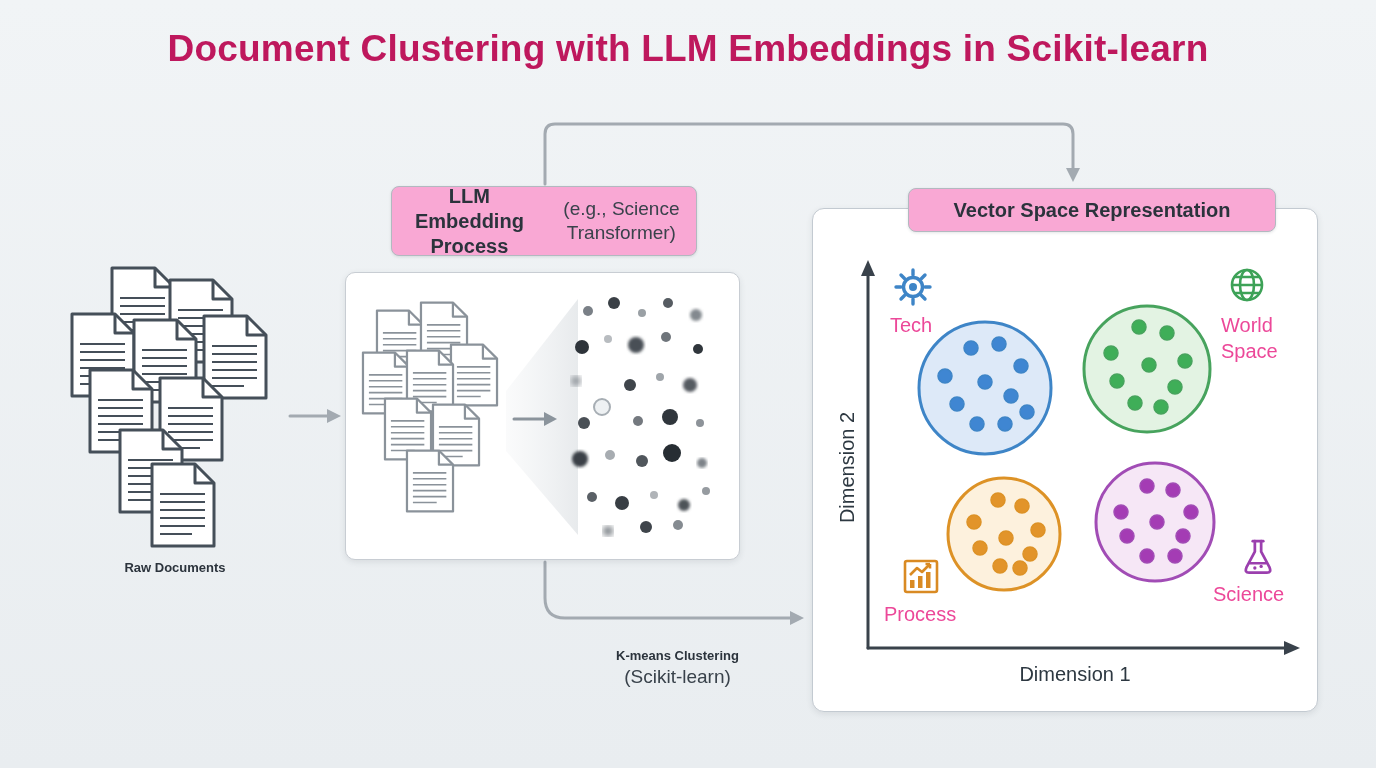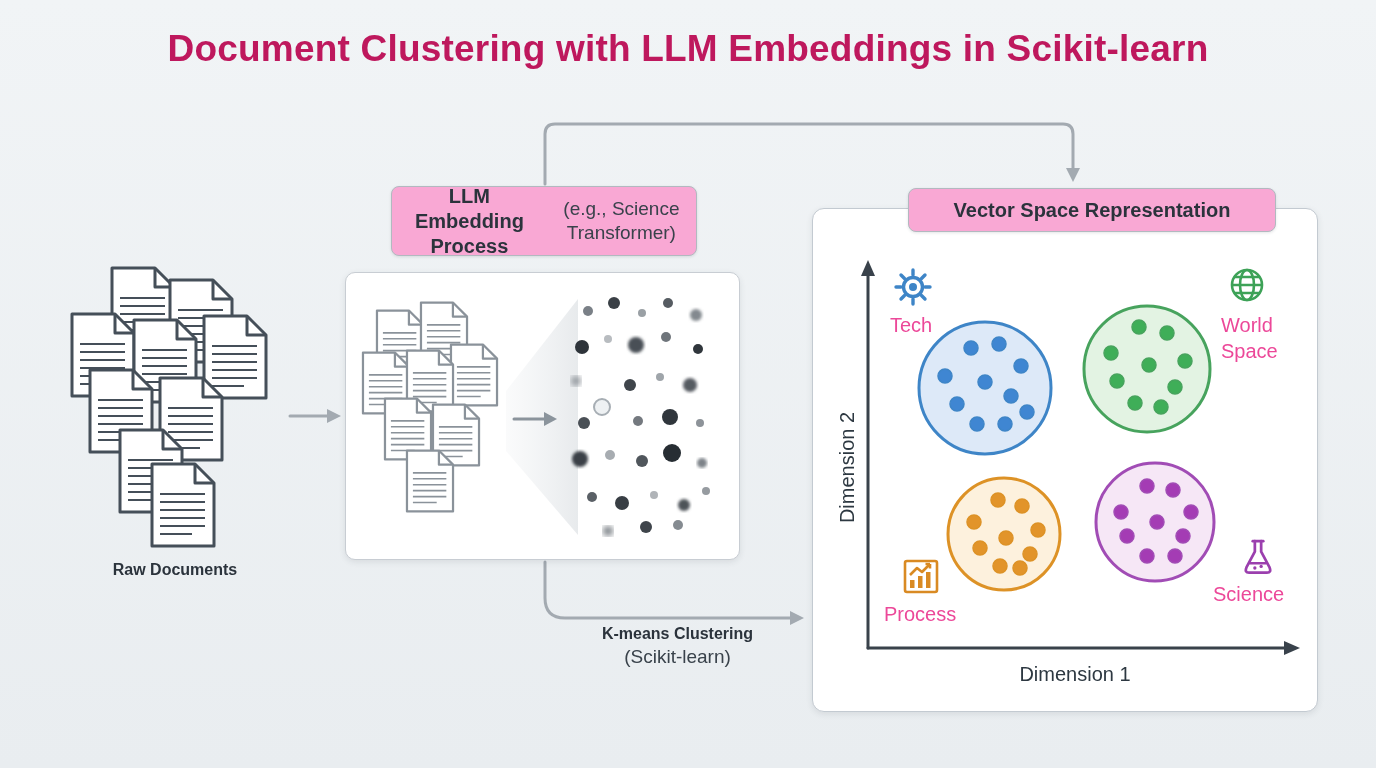--- a/index.html
+++ b/index.html
@@ -18,21 +18,21 @@
   }
   .label-box{
     background:#f9a8d4;border:1.5px solid #b2b9c0;border-radius:8px;
     box-shadow:0 1px 3px rgba(40,50,60,.12);
     display:flex;flex-direction:row;align-items:center;justify-content:center;
     text-align:center;z-index:3;
   }
   .label-box .l1{font-size:20px;font-weight:700;color:#2b333c;line-height:1.25}
   .label-box .l2{font-size:19px;font-weight:400;color:#39424b;line-height:1.25}
   .free-label{z-index:3;text-align:center}
-  .free-label .l1{font-size:16px;font-weight:700;color:#2b333c;line-height:1.3}
+  .free-label .l1{font-size:13px;font-weight:700;color:#2b333c;line-height:1.3}
   .free-label .l2{font-size:19px;font-weight:400;color:#39424b;line-height:1.3}
   .panel{
     background:#ffffff;border:1.5px solid #c3cad1;border-radius:12px;
     box-shadow:0 2px 6px rgba(40,50,60,.10);z-index:2;
   }
   .embed-box{
     background:#ffffff;border:1.5px solid #c8cdd3;border-radius:10px;
     box-shadow:0 2px 6px rgba(40,50,60,.10);z-index:2;
   }
   .cluster-label{font-size:20px;font-weight:500;color:#ec4899;z-index:4;line-height:1.3}
@@ -153,21 +153,21 @@
       <circle cx="308" cy="222" r="4" fill="#b0b4b8"></circle>
       <circle cx="338" cy="232" r="6" fill="#4d5359" filter="url(#blurA)"></circle>
       <circle cx="360" cy="218" r="4" fill="#969ba0"></circle>
       <circle cx="262" cy="258" r="5" fill="#6d7379" filter="url(#blurB)"></circle>
       <circle cx="300" cy="254" r="6" fill="#3f454b"></circle>
       <circle cx="332" cy="252" r="5" fill="#858b91"></circle>
     </g>
   </svg>
 </div>
 
-<div class="abs free-label" style="left:555px;top:624px;width:245px">
+<div class="abs free-label" style="left:555px;top:648px;width:245px">
   <div class="l1">K-means Clustering</div>
   <div class="l2">(Scikit-learn)</div>
 </div>
 
 <div class="abs label-box" style="left:908px;top:188px;width:368px;height:44px">
   <div class="l1">Vector Space Representation</div>
 </div>
 
 <div class="abs panel" style="left:812px;top:208px;width:506px;height:504px"></div>
 

